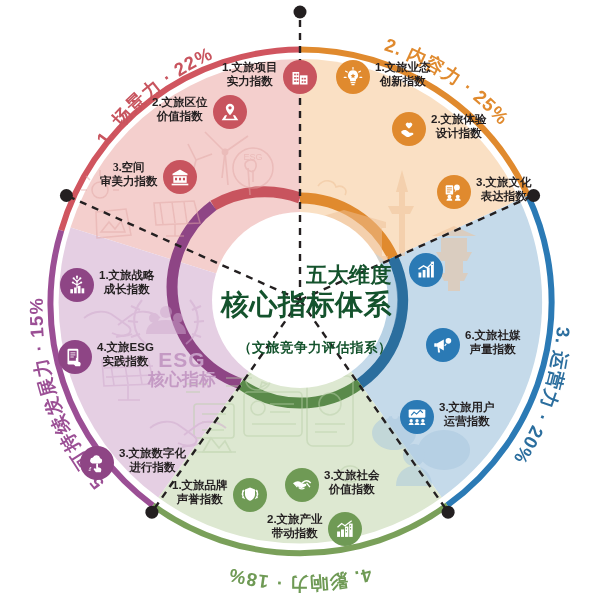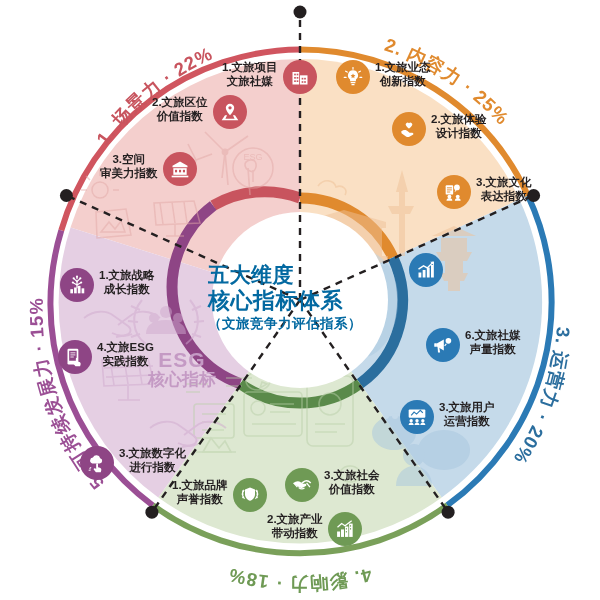--- a/index.html
+++ b/index.html
@@ -24,29 +24,29 @@
     top: 0;
     left: 0;
     width: 600px;
     height: 600px;
   }
   .center-text {
     position: absolute;
     left: 208px;
     top: 262px;
     width: 184px;
-    text-align: left;
-    color: #0369a1;
+    text-align: right;
+    color: #14532d;
     font-weight: bold;
     line-height: 1.22;
     letter-spacing: 0.5px;
   }
   .center-line1 { font-size: 21px; }
-  .center-line2 { font-size: 22px; }
-  .center-line3 { font-size: 13.5px; margin-top: 2px; }
+  .center-line2 { font-size: 28px; }
+  .center-line3 { font-size: 13.5px; margin-top: 18px; }
 
   .item {
     position: absolute;
     display: flex;
     align-items: flex-start;
     gap: 5px;
   }
   .item.rtl { flex-direction: row-reverse; }
   .item-label {
     font-size: 11.5px;
@@ -309,35 +309,35 @@
         <rect x="5" y="12" width="2" height="2" fill="#c8545e"></rect>
           <rect x="8" y="12" width="2" height="2" fill="#c8545e"></rect>
         <rect x="5" y="16" width="2" height="2" fill="#c8545e"></rect>
           <rect x="8" y="16" width="2" height="2" fill="#c8545e"></rect>
         <rect x="14" y="13" width="2" height="2" fill="#c8545e"></rect>
           <rect x="17" y="13" width="2" height="2" fill="#c8545e"></rect>
         <rect x="14" y="17" width="2" height="2" fill="#c8545e"></rect>
           <rect x="17" y="17" width="2" height="2" fill="#c8545e"></rect>
       </svg>
     </div>
-    <div class="item-label"><span>1.文旅项目</span><br><span>文旅社媒</span></div>
+    <div class="item-label"><span>1.文旅项目</span><br><span>实力指数</span></div>
   </div>
 
   <div class="item rtl" style="left:152px; top:95px;">
     <div class="badge" style="background:#c8545e">
       <svg width="20" height="20" viewBox="0 0 24 24" fill="#ffffff">
         <path d="M12 2a5 5 0 0 0-5 5c0 4 5 9 5 9s5-5 5-9a5 5 0 0 0-5-5z"></path>
         <circle cx="12" cy="7" r="2" fill="#c8545e"></circle>
         <path d="M6 16 L2 22 L22 22 L18 16 L15.5 16 L17.5 20 L6.5 20 L8.5 16 Z"></path>
       </svg>
     </div>
     <div class="item-label"><span>2.文旅区位</span><br><span>价值指数</span></div>
   </div>
 
-  <div class="item rtl" style="left:100px; top:152px;">
+  <div class="item rtl" style="left:100px; top:160px;font-family:Liberation Serif, serif;">
     <div class="badge" style="background:#c8545e">
       <svg width="20" height="20" viewBox="0 0 24 24" fill="#ffffff">
         <path d="M3 8 L12 3 L21 8 L21 10 L3 10 Z"></path>
         <rect x="4" y="11" width="16" height="8"></rect>
         <rect x="6" y="13" width="2.5" height="3" fill="#c8545e"></rect>
         <rect x="10.8" y="13" width="2.5" height="3" fill="#c8545e"></rect>
         <rect x="15.5" y="13" width="2.5" height="3" fill="#c8545e"></rect>
         <rect x="2" y="20" width="20" height="2"></rect>
       </svg>
     </div>

